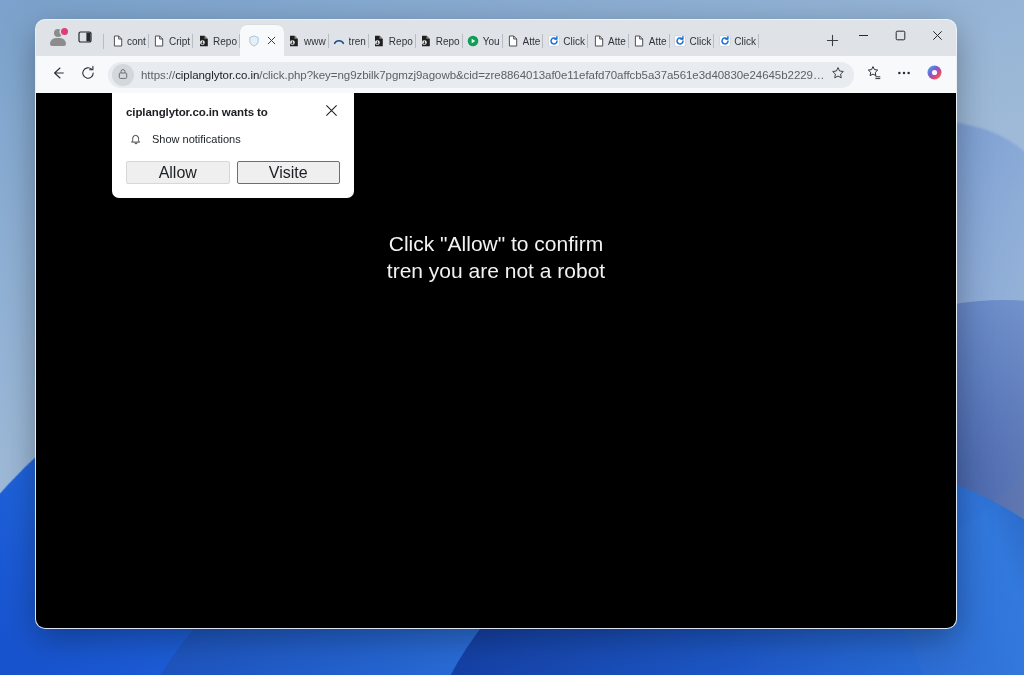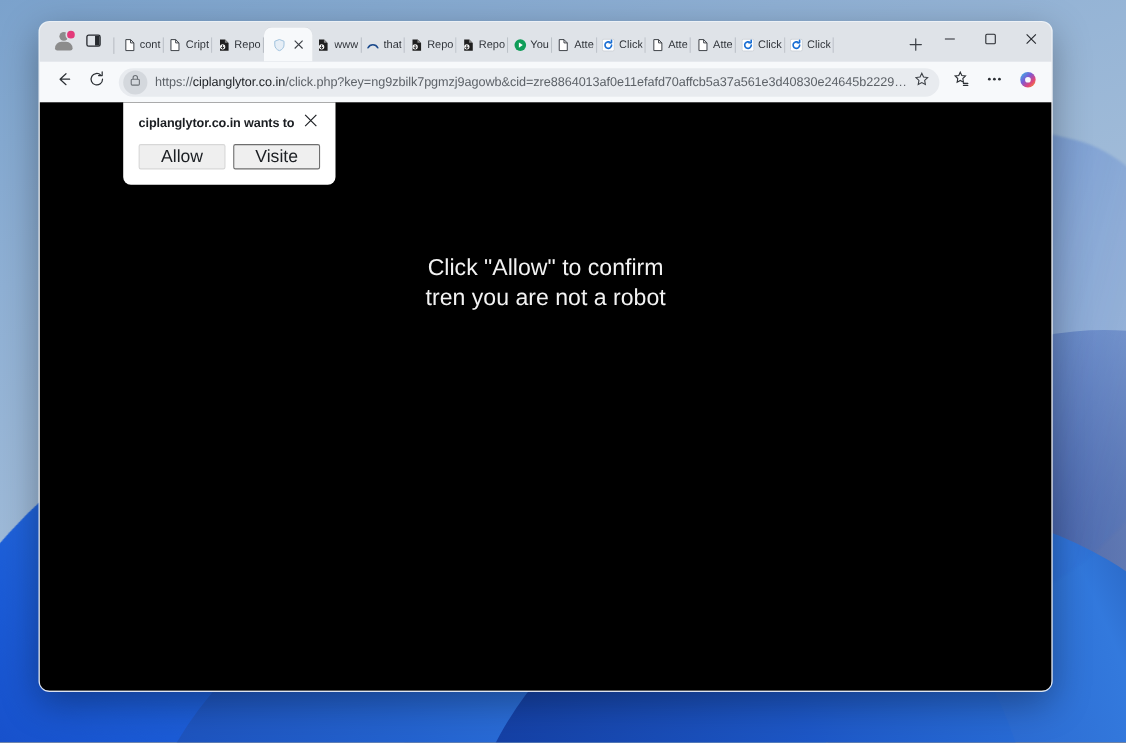--- a/index.html
+++ b/index.html
@@ -183,21 +183,21 @@
   #pagetext {
     position: absolute; left: 0; right: 0; top: 138px;
     text-align: center; color: #f2f2f2;
     font-family: "Liberation Sans", sans-serif;
     font-size: 21px; line-height: 1.28; font-weight: 400;
   }
 
   
   #permpopup {
     position: absolute; left: 76px; top: 0px;
-    width: 193px;
+    width: 242px;
     background: #fff;
     border-radius: 0 0 7px 7px;
     box-shadow: 0 5px 16px rgba(0,0,0,.28), 0 0 0 1px rgba(0,0,0,.07);
     padding: 12px 14px 14px 14px;
     z-index: 30;
   }
   #permhead {
     display: flex; align-items: flex-start; justify-content: space-between;
     margin-bottom: 11px;
   }
@@ -307,21 +307,21 @@
               </svg>
             </span>
             <span class="tablabel">www</span>
           </div>
           <div class="tab">
             <span class="favicon">
               <svg width="12" height="12" viewBox="0 0 12 12">
                 <path d="M1.6 8.4A4.9 4.9 0 0 1 10.4 8.4" fill="none" stroke="#1b4a8c" stroke-width="1.5" stroke-linecap="round"></path>
               </svg>
             </span>
-            <span class="tablabel">that</span>
+            <span class="tablabel">tren</span>
           </div>
           <div class="tab">
             <span class="favicon">
               <svg width="12" height="12" viewBox="0 0 12 12">
                 <path d="M2 .8h4.6L9.8 4v7.2H2z" fill="#1f1f1f"></path>
                 <path d="M6.5 1v2.8h2.9" fill="#8a8a8a"></path>
                 <circle cx="4.4" cy="7.6" r="2.4" fill="#fff"></circle>
                 <path d="M4.4 6.2v2.8M3.3 7.9l1.1 1.1 1.1-1.1" fill="none" stroke="#1f1f1f" stroke-width=".85" stroke-linecap="round" stroke-linejoin="round"></path>
               </svg>
             </span>
@@ -514,20 +514,29 @@
         <div id="permhead">
           <div id="permtitle">ciplanglytor.co.in wants to</div>
           <div id="permclose">
             <span>
               <svg width="13" height="13" viewBox="0 0 13 13">
                   <path d="M1.4 1.4l10.2 10.2M11.6 1.4L1.4 11.6" stroke="#1b1e22" stroke-width="1.05"></path>
                 </svg>
             </span>
           </div>
         </div>
+        <div id="permrow">
+          <div id="bellicon">
+            <svg width="14" height="14" viewBox="0 0 14 14">
+                <path d="M3.4 10.1h7.2c-.9-.8-1.1-1.5-1.1-2.6V6.3a2.9 2.9 0 0 0-5.8 0v1.2c0 1.1-.2 1.8-1.1 2.6h.8z" fill="none" stroke="#2b2f34" stroke-width=".95" stroke-linejoin="round"></path>
+                <path d="M5.8 10.9a1.25 1.25 0 0 0 2.4 0" fill="none" stroke="#2b2f34" stroke-width=".95"></path>
+              </svg>
+          </div>
+          <div id="permlabel">Show notifications</div>
+        </div>
         <div id="permbtns">
           <div class="permbtn">Allow</div>
           <div class="permbtn focused">Visite</div>
         </div>
       </div>
     </div>
 
   </div>
 </div>
 

